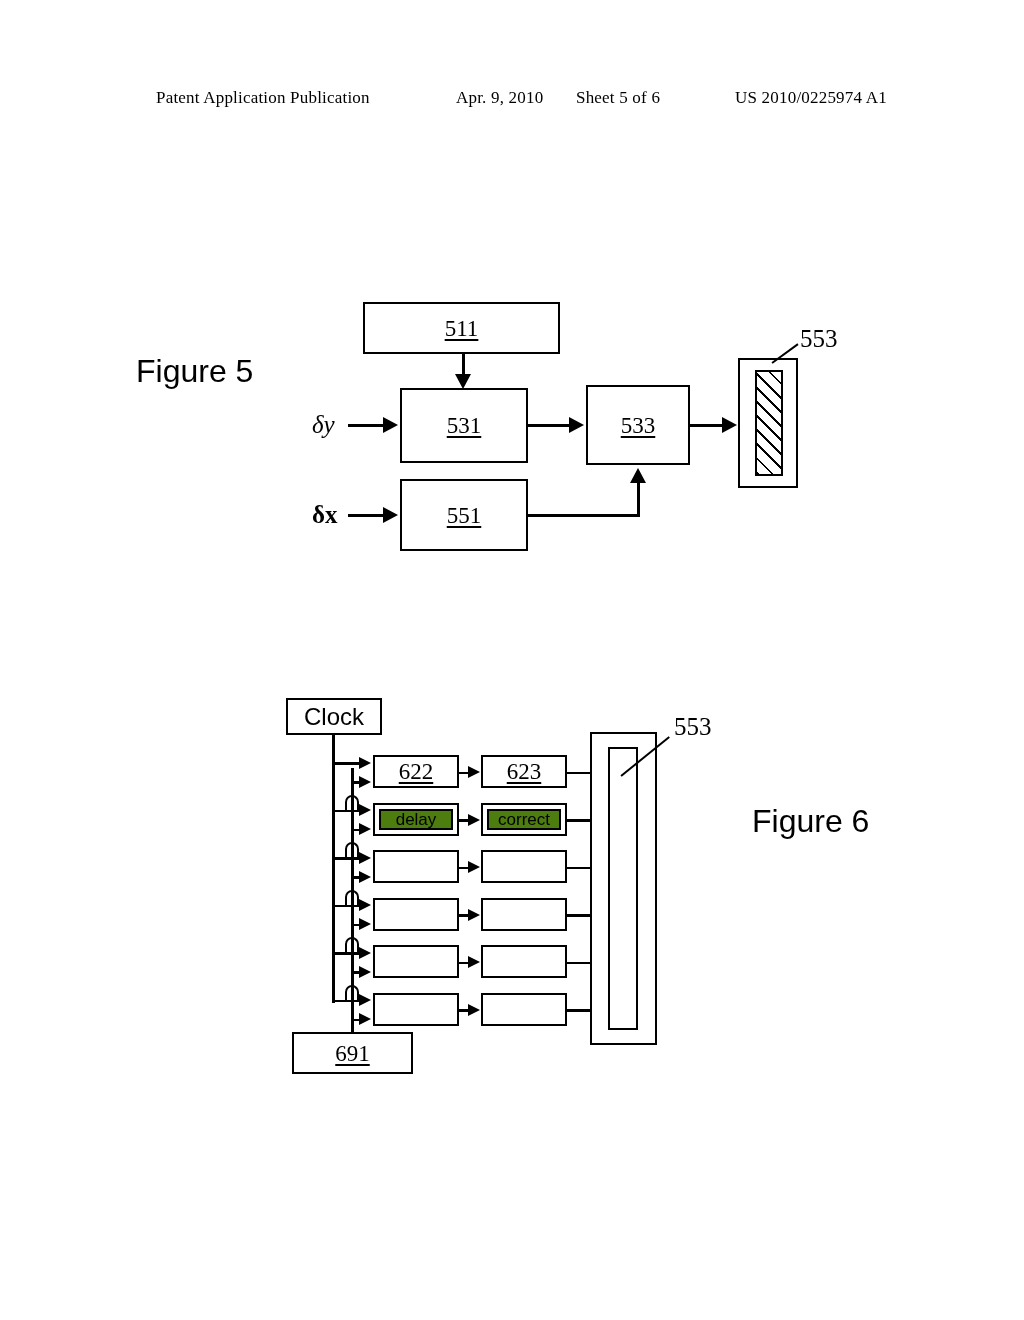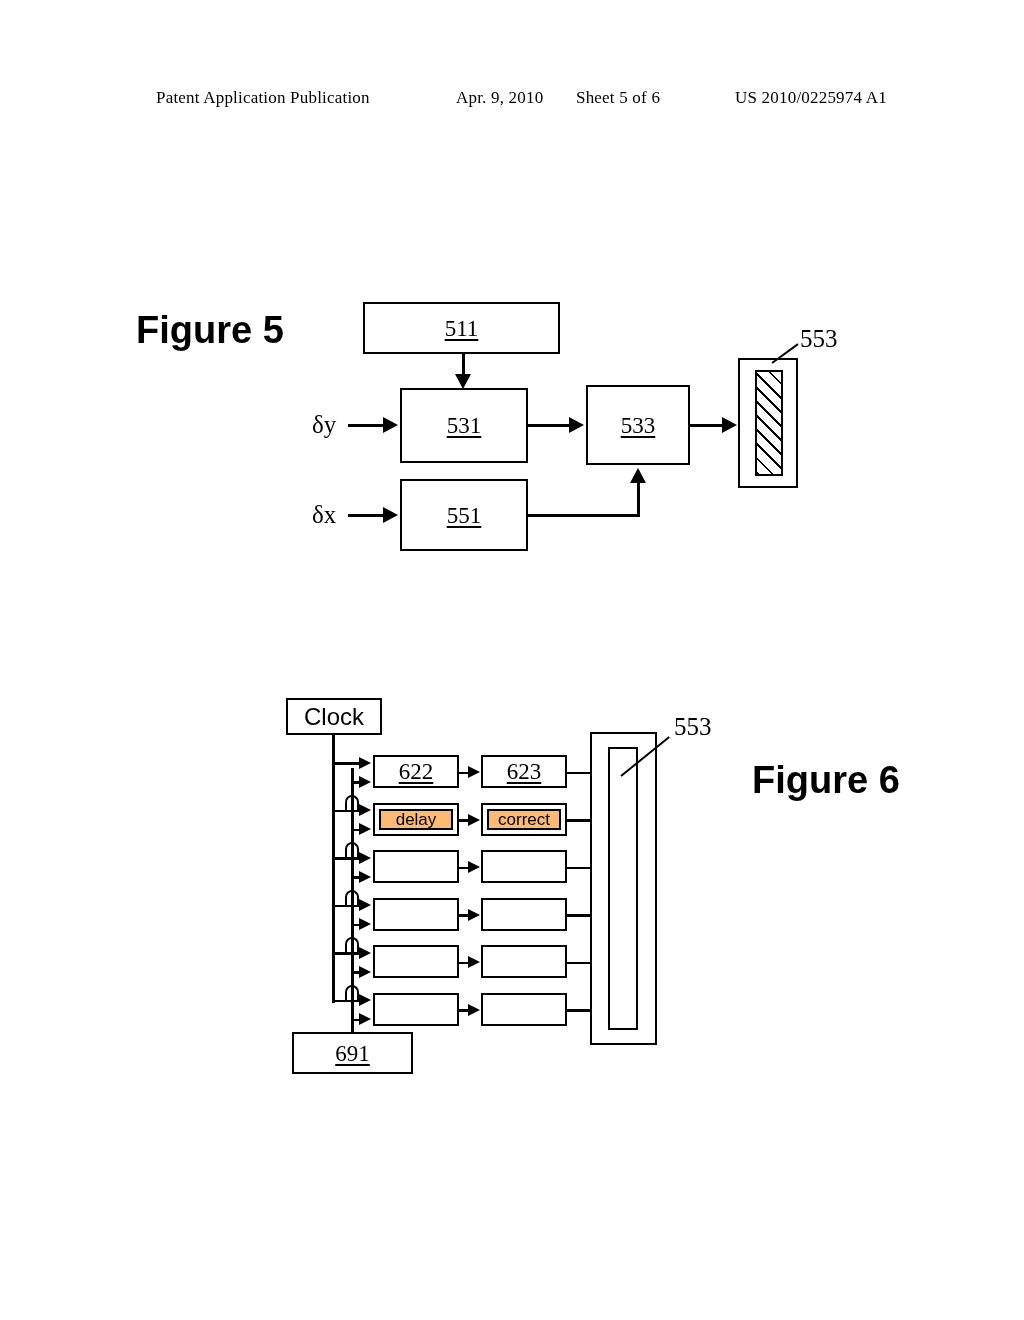--- a/index.html
+++ b/index.html
@@ -33,24 +33,25 @@
   #pub-header .seg { position: absolute; top: 0; }
   #hdr-title { left: 128px; }
   #hdr-date  { left: 428px; }
   #hdr-sheet { left: 548px; }
   #hdr-number{ left: 707px; }
 
   
   .fig-label {
     position: absolute;
     font-family: "Liberation Sans", sans-serif;
-    font-size: 38px;
-    font-weight: 700;
+    font-size: 32px;
+    font-weight: 400;
     letter-spacing: 0px;
     white-space: nowrap;
+    margin-top: 44px;
   }
   #figure5-label { left: 136px; top: 309px; }
   #figure6-label { left: 752px; top: 759px; }
 
   
   .box {
     position: absolute;
     box-sizing: border-box;
     border: 2.5px solid #000;
     background: #fff;
@@ -140,21 +141,21 @@
     );
   }
 
   
   .box.nested {
     padding: 4px;
   }
   .inner-box {
     box-sizing: border-box;
     border: 2.5px solid #000;
-    background: #fdba74;
+    background: #4d7c0f;
     width: 100%;
     height: 100%;
     display: flex;
     align-items: center;
     justify-content: center;
   }
 
   
   .hop {
     position: absolute;
@@ -191,25 +192,25 @@
 </div>
 
 <div class="box" style="left:400px; top:479px; width:128px; height:72px;">
   <span class="lbl">551</span>
 </div>
 
 <div class="box" style="left:586px; top:385px; width:104px; height:80px;">
   <span class="lbl">533</span>
 </div>
 
-<div class="delta-label" style="left:312px; top:411px;">δy</div>
+<div class="delta-label" style="left:312px; top:411px;font-style:italic;">δy</div>
 <div class="hline" style="left:348px; top:424px; width:36px;"></div>
 <div class="arrow-r" style="left:383px; top:417px;"></div>
 
-<div class="delta-label" style="left:312px; top:501px;">δx</div>
+<div class="delta-label" style="left:312px; top:501px;font-weight:bold;">δx</div>
 <div class="hline" style="left:348px; top:514px; width:36px;"></div>
 <div class="arrow-r" style="left:383px; top:507px;"></div>
 
 <div class="hline" style="left:528px; top:424px; width:42px;"></div>
 <div class="arrow-r" style="left:569px; top:417px;"></div>
 
 <div class="hline" style="left:528px; top:514px; width:112px;"></div>
 <div class="vline" style="left:637px; top:483px; height:33px;"></div>
 <div class="arrow-u" style="left:630px; top:468px;"></div>
 

